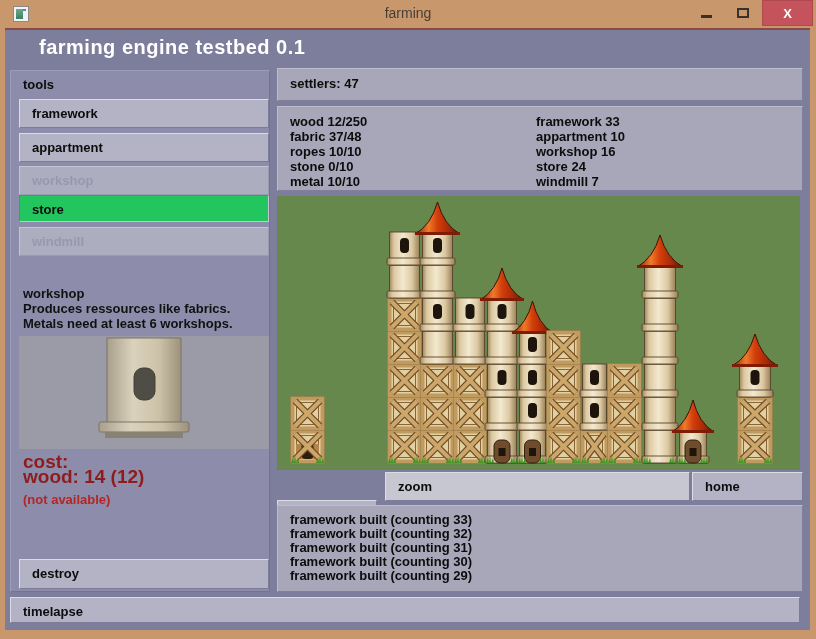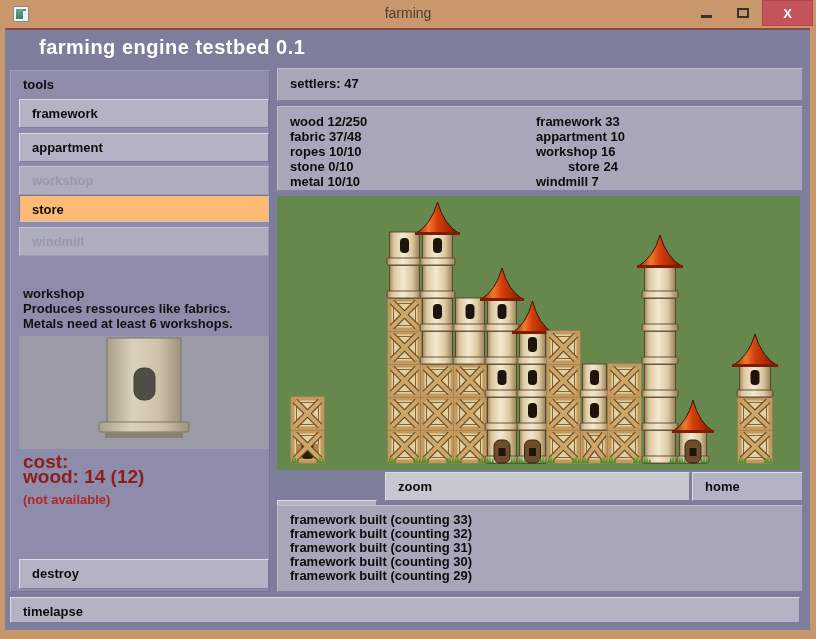--- a/index.html
+++ b/index.html
@@ -30,21 +30,21 @@
   .header-title{position:absolute;left:13px;top:36px;font-size:20px;font-weight:bold;color:#ffffff;letter-spacing:0.5px;margin-left:26px;}
   
   .panel{position:absolute;background:#8d8dab;border:1px solid #9d9dba;border-right-color:#74748f;border-bottom-color:#74748f;}
   .lightpanel{position:absolute;background:#a7a7b9;border:1px solid #bcbcca;border-right-color:#80809c;border-bottom-color:#80809c;}
   .sidebar{left:10px;top:70px;width:260px;height:522px;}
   .label-text{position:absolute;font-size:13px;font-weight:bold;color:#0c0c0c;}
   
   .ui-btn{position:absolute;background:#b3b3c5;border:1px solid;border-color:#dcdce6 #7c7c98 #7c7c98 #dcdce6;
     font-size:13px;font-weight:bold;color:#0c0c0c;padding:6px 0 0 12px;cursor:default;}
   .ui-btn.disabled{background:#adadc0;color:#9898ac;border-color:#c4c4d2 #9a9ab0 #9a9ab0 #c4c4d2;}
-  .ui-btn.pressed{background:#fdba74;border-color:#777793 #c6c6d2 #c6c6d2 #777793;}
+  .ui-btn.pressed{background:#22c55e;border-color:#777793 #c6c6d2 #c6c6d2 #777793;}
   .ui-btn.active{background:#c7c7d2;}
   .tool-btn{left:8px;width:250px;height:29px;}
   
   .info-block{position:absolute;left:12px;top:215px;font-size:13px;font-weight:bold;color:#111;line-height:15px;}
   .preview-box{position:absolute;left:8px;top:265px;width:250px;height:113px;background:#9b9ba7;}
   .cost-block{position:absolute;left:12px;top:383px;font-size:19px;font-weight:bold;color:#8e1c1c;line-height:15px;}
   .notavail{position:absolute;left:12px;top:421px;font-size:13px;font-weight:bold;color:#b32626;}
   
   .settlers-panel{left:277px;top:68px;width:526px;height:33px;}
   .settlers-text{left:12px;top:7px;}
@@ -135,21 +135,21 @@
 
   <div class="lightpanel resources-panel">
     <div class="res-line" style="left:12px;top:7px;">wood 12/250</div>
     <div class="res-line" style="left:12px;top:22px;">fabric 37/48</div>
     <div class="res-line" style="left:12px;top:37px;">ropes 10/10</div>
     <div class="res-line" style="left:12px;top:52px;">stone 0/10</div>
     <div class="res-line" style="left:12px;top:67px;">metal 10/10</div>
     <div class="res-line" style="left:258px;top:7px;">framework 33</div>
     <div class="res-line" style="left:258px;top:22px;">appartment 10</div>
     <div class="res-line" style="left:258px;top:37px;">workshop 16</div>
-    <div class="res-line" style="left:258px;top:52px;margin-left:32px;">store 24</div>
+    <div class="res-line" style="left:258px;top:52px;">store 24</div>
     <div class="res-line" style="left:258px;top:67px;">windmill 7</div>
   </div>
 
   <div class="scene-wrap">
     <svg id="scene" width="523" height="274" viewBox="0 0 523 274">
         <defs>
           <linearGradient id="tg" x1="0" y1="0" x2="1" y2="0">
             <stop offset="0" stop-color="#9f865e"></stop>
             <stop offset="0.15" stop-color="#dcc9a2"></stop>
             <stop offset="0.45" stop-color="#f3e9cf"></stop>

